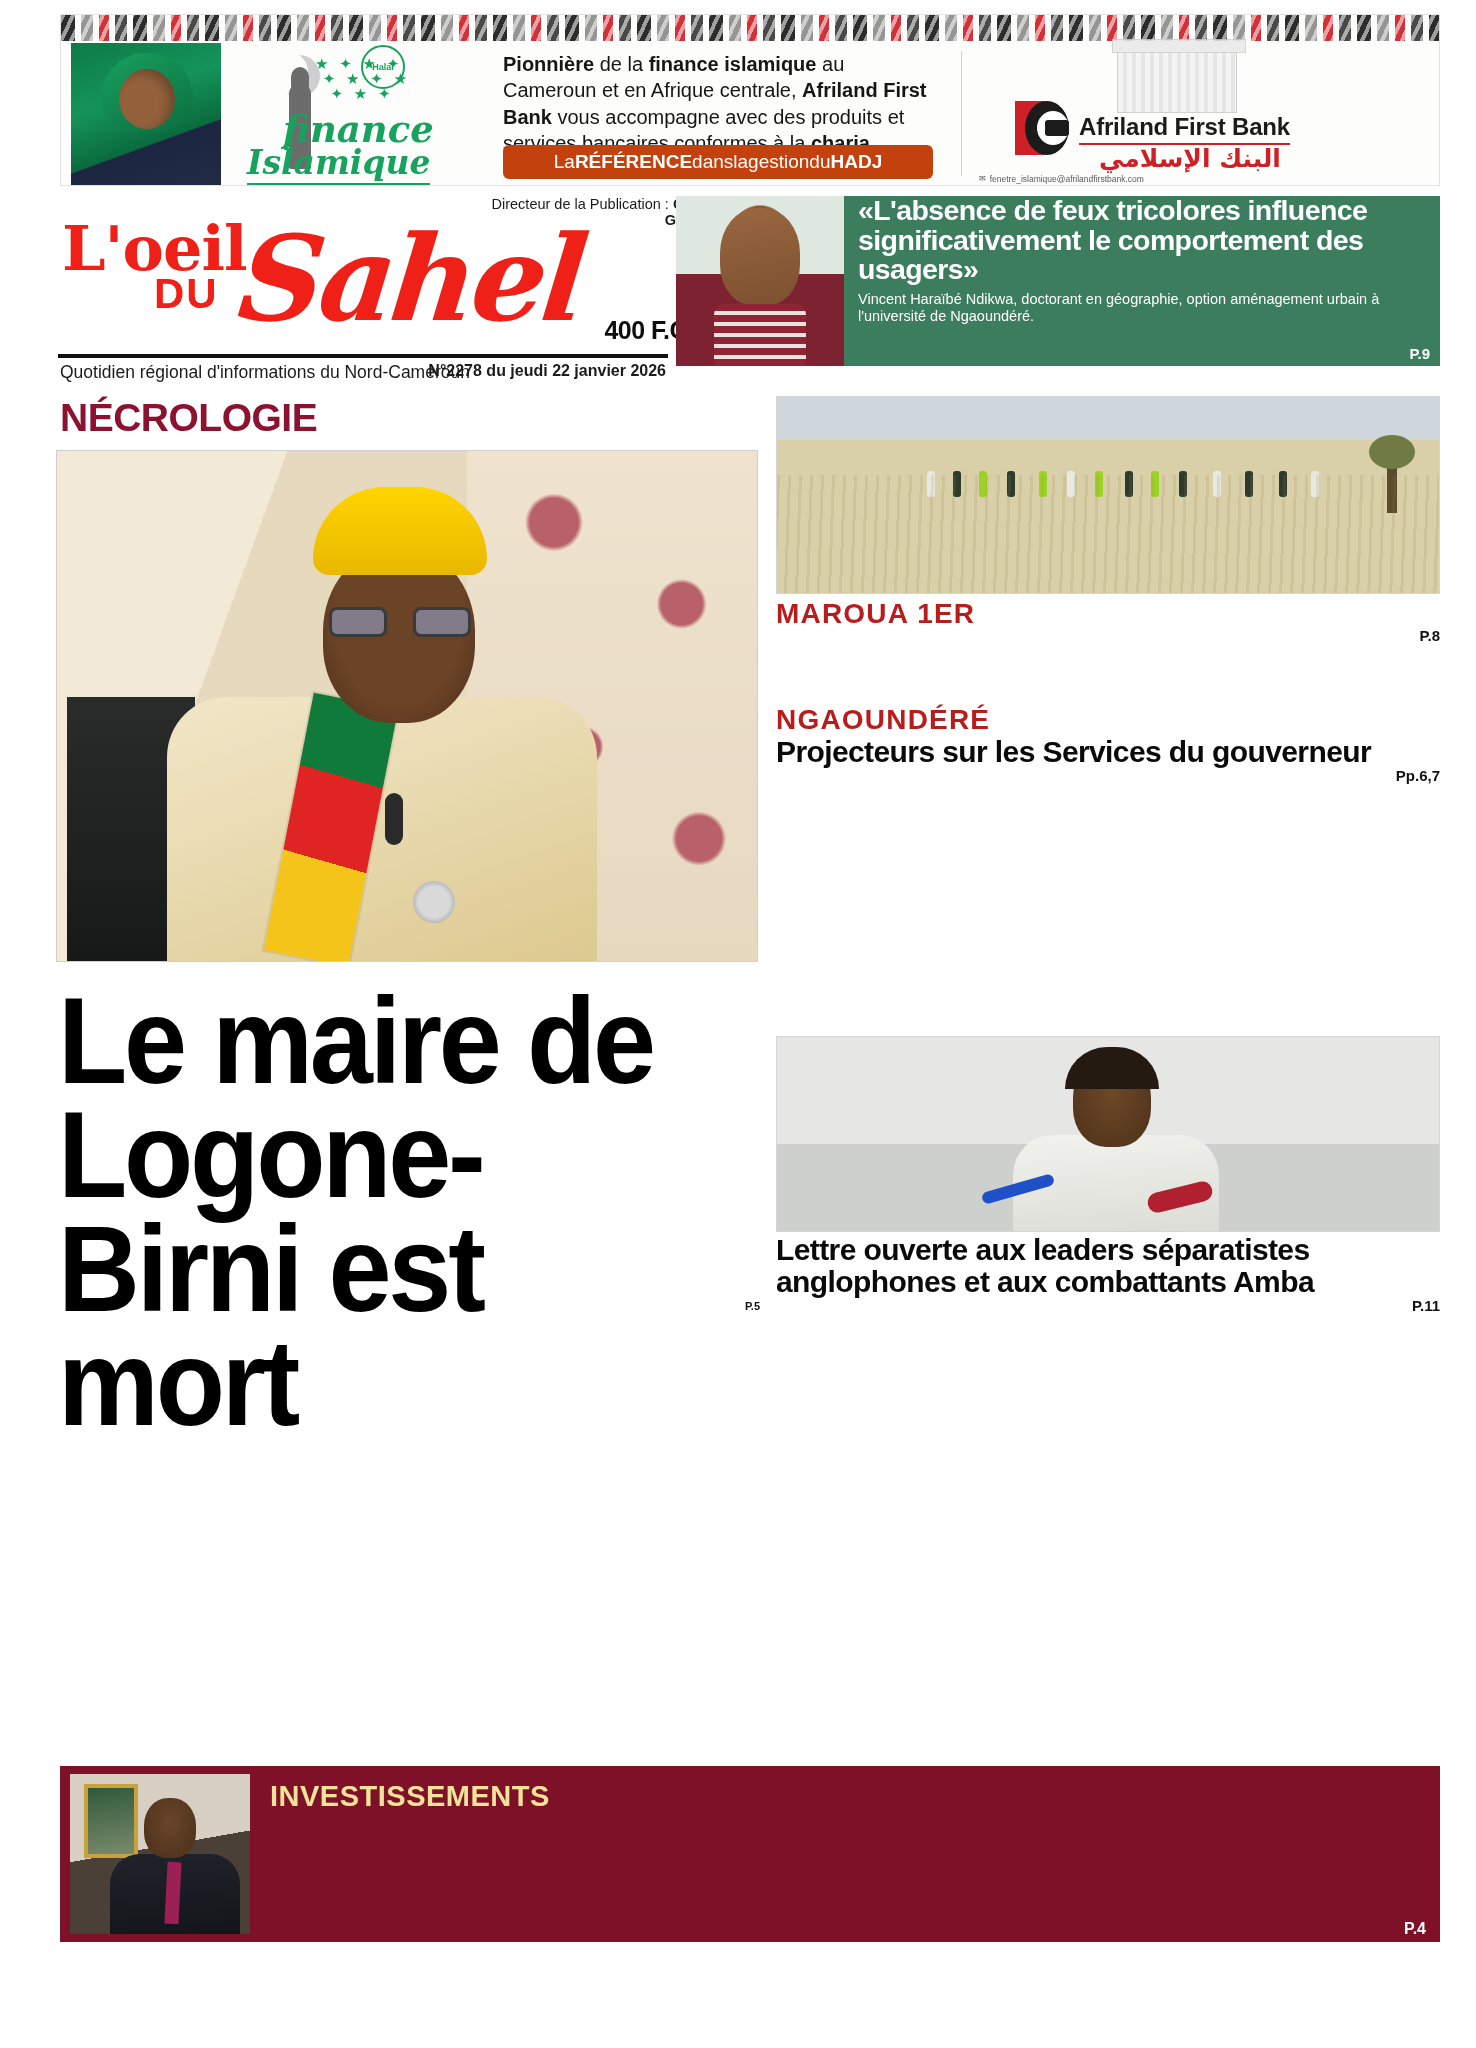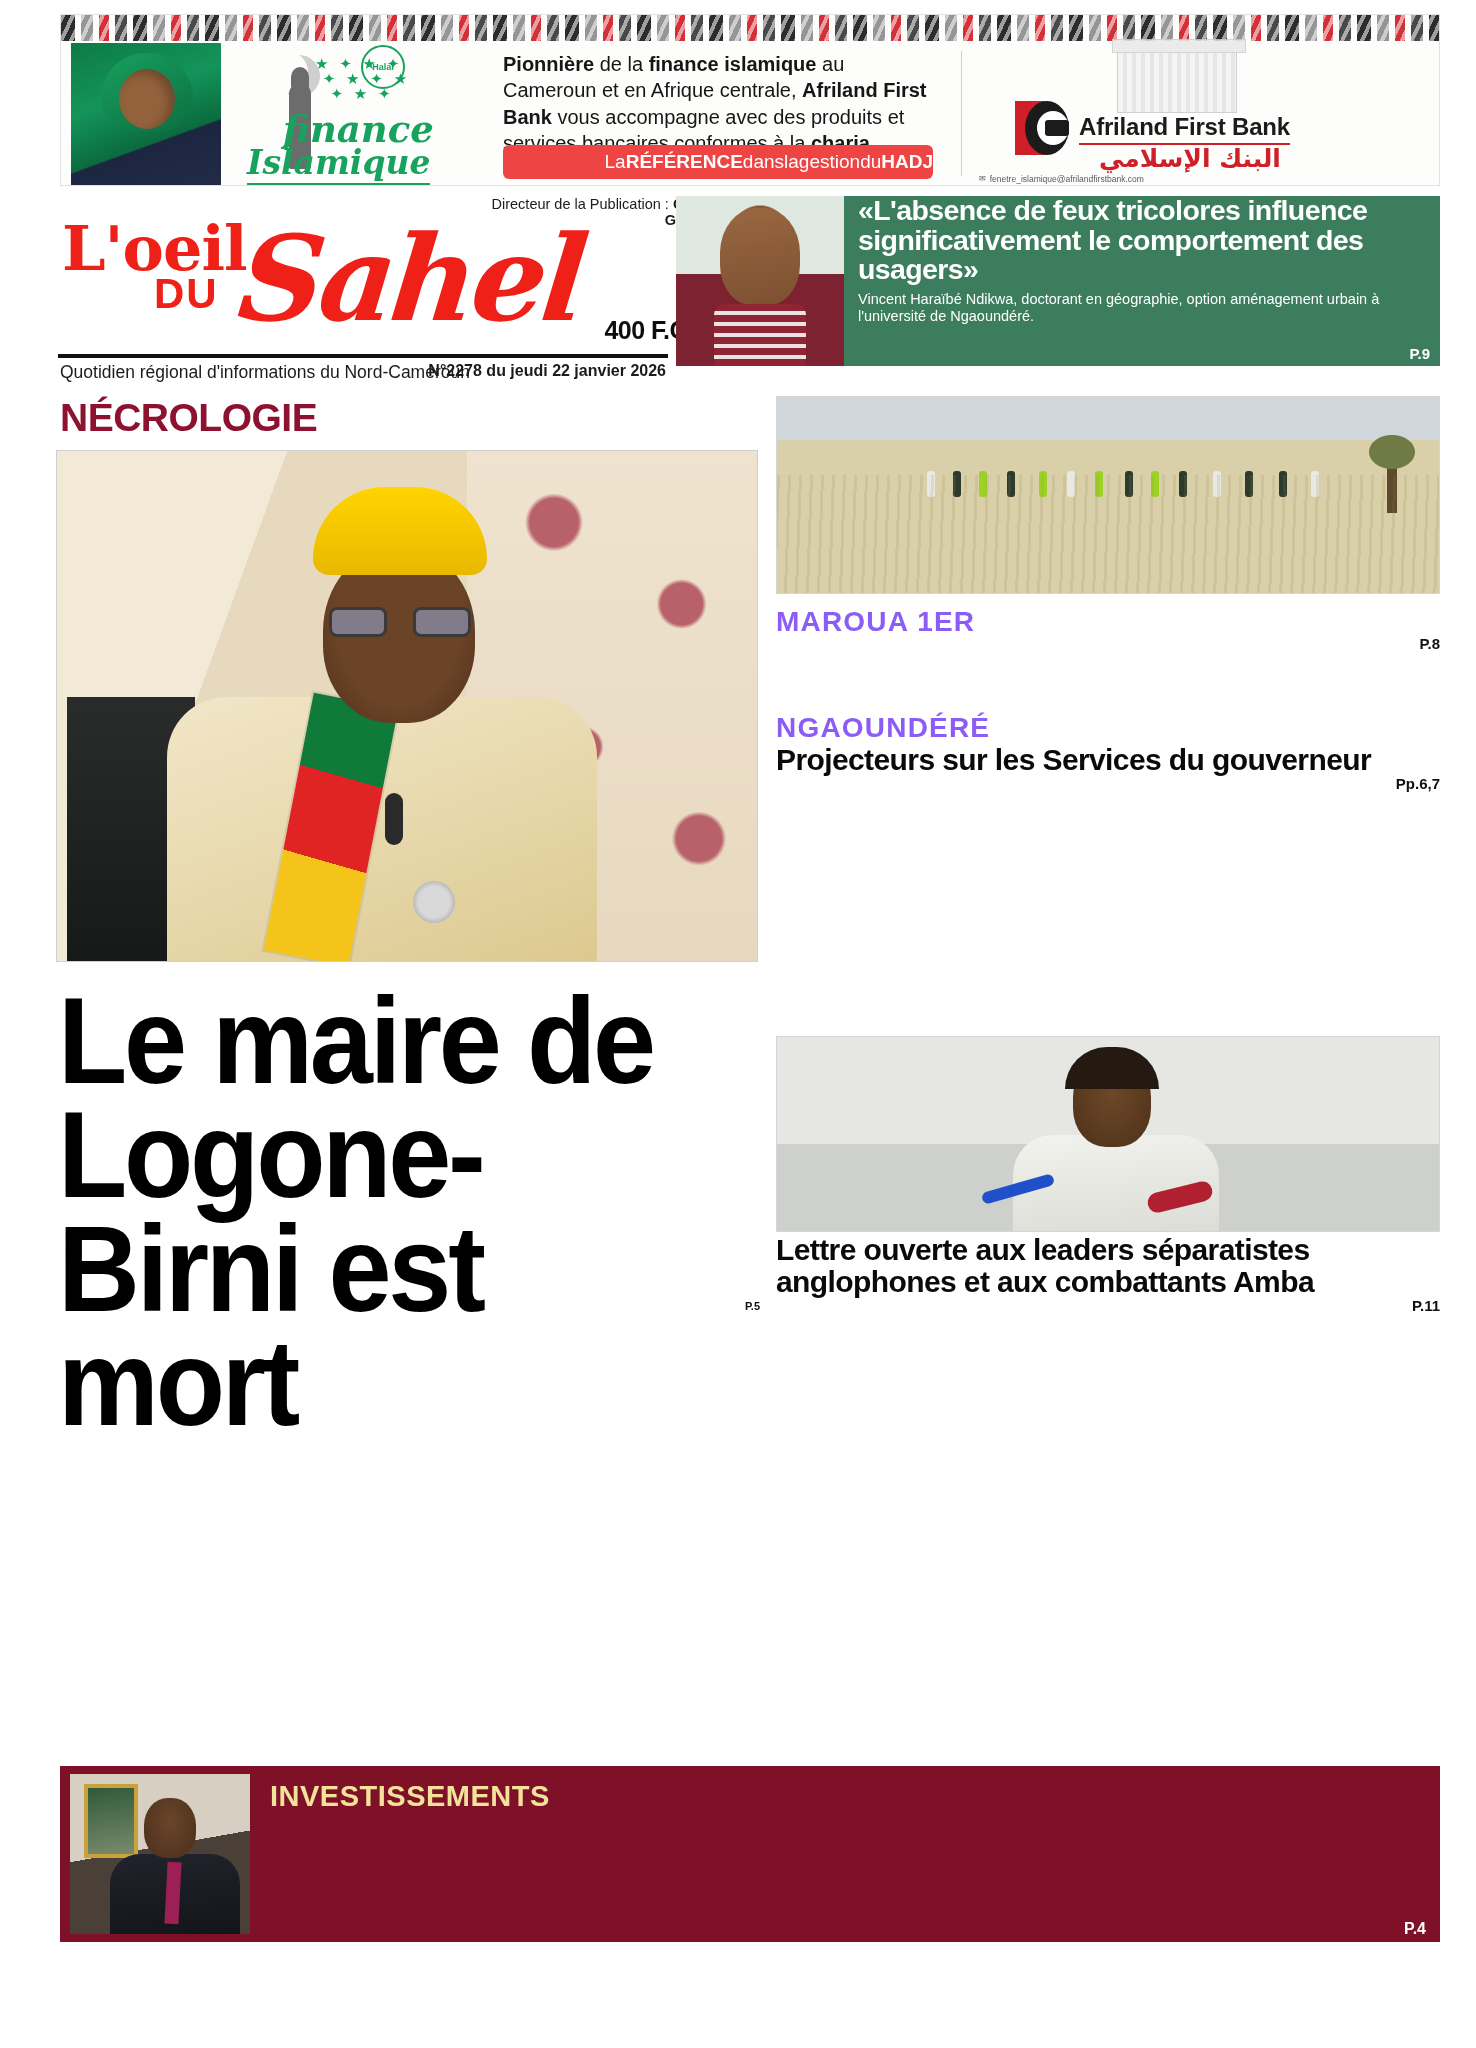--- a/index.html
+++ b/index.html
@@ -92,22 +92,22 @@
     font-family:"DejaVu Serif", serif;
     border-bottom:2px solid #17a35d; padding-bottom:1px;
   }
   .ad-copy{
     position:absolute; left:442px; top:36px; width:430px;
     font-size:20px; line-height:1.32; color:#161616;
   }
   .ad-copy b { font-weight:bold; }
   .ad-ref{
     position:absolute; left:442px; top:130px; width:430px; height:34px;
-    background:#ef4444; border-radius:6px; color:#fff;
-    font-size:19px; display:flex; align-items:center; justify-content:flex-end;
+    background:#c2410c; border-radius:6px; color:#fff;
+    font-size:19px; display:flex; align-items:center; justify-content:center;
   }
   .ad-divider{
     position:absolute; left:900px; top:36px; width:1px; height:125px; background:#cfcfcf;
   }
   .ad-bank{
     position:absolute; left:918px; top:30px; width:455px; height:140px;
   }
   .bank-building{
     position:absolute; left:138px; top:2px; width:120px; height:66px;
     border:1px solid #c9c9c9;
@@ -303,22 +303,22 @@
   }
   .main-head-page{
     position:absolute; left:600px; top:1300px; width:160px; text-align:right;
     font-size:11px; font-weight:bold; color:#111;
   }
 
   
   .teaser{ position:absolute; left:776px; width:664px; }
   .t-img{ width:664px; border:1px solid #d5d5d5; position:relative; overflow:hidden; }
   .t-kicker{
-    color:#8b5cf6; font-size:28px; font-weight:bold; letter-spacing:1.2px;
-    margin-top:13px; line-height:1.05;
+    color:#b91c1c; font-size:28px; font-weight:bold; letter-spacing:1.2px;
+    margin-top:5px; line-height:1.05;
   }
   .t-title{
     color:#0a0a0a; font-size:30px; font-weight:bold; line-height:1.06;
     letter-spacing:-.6px; margin-top:2px;
   }
   .t-page{
     text-align:right; font-size:15px; font-weight:bold; color:#111; line-height:1.1;
   }
 
   

